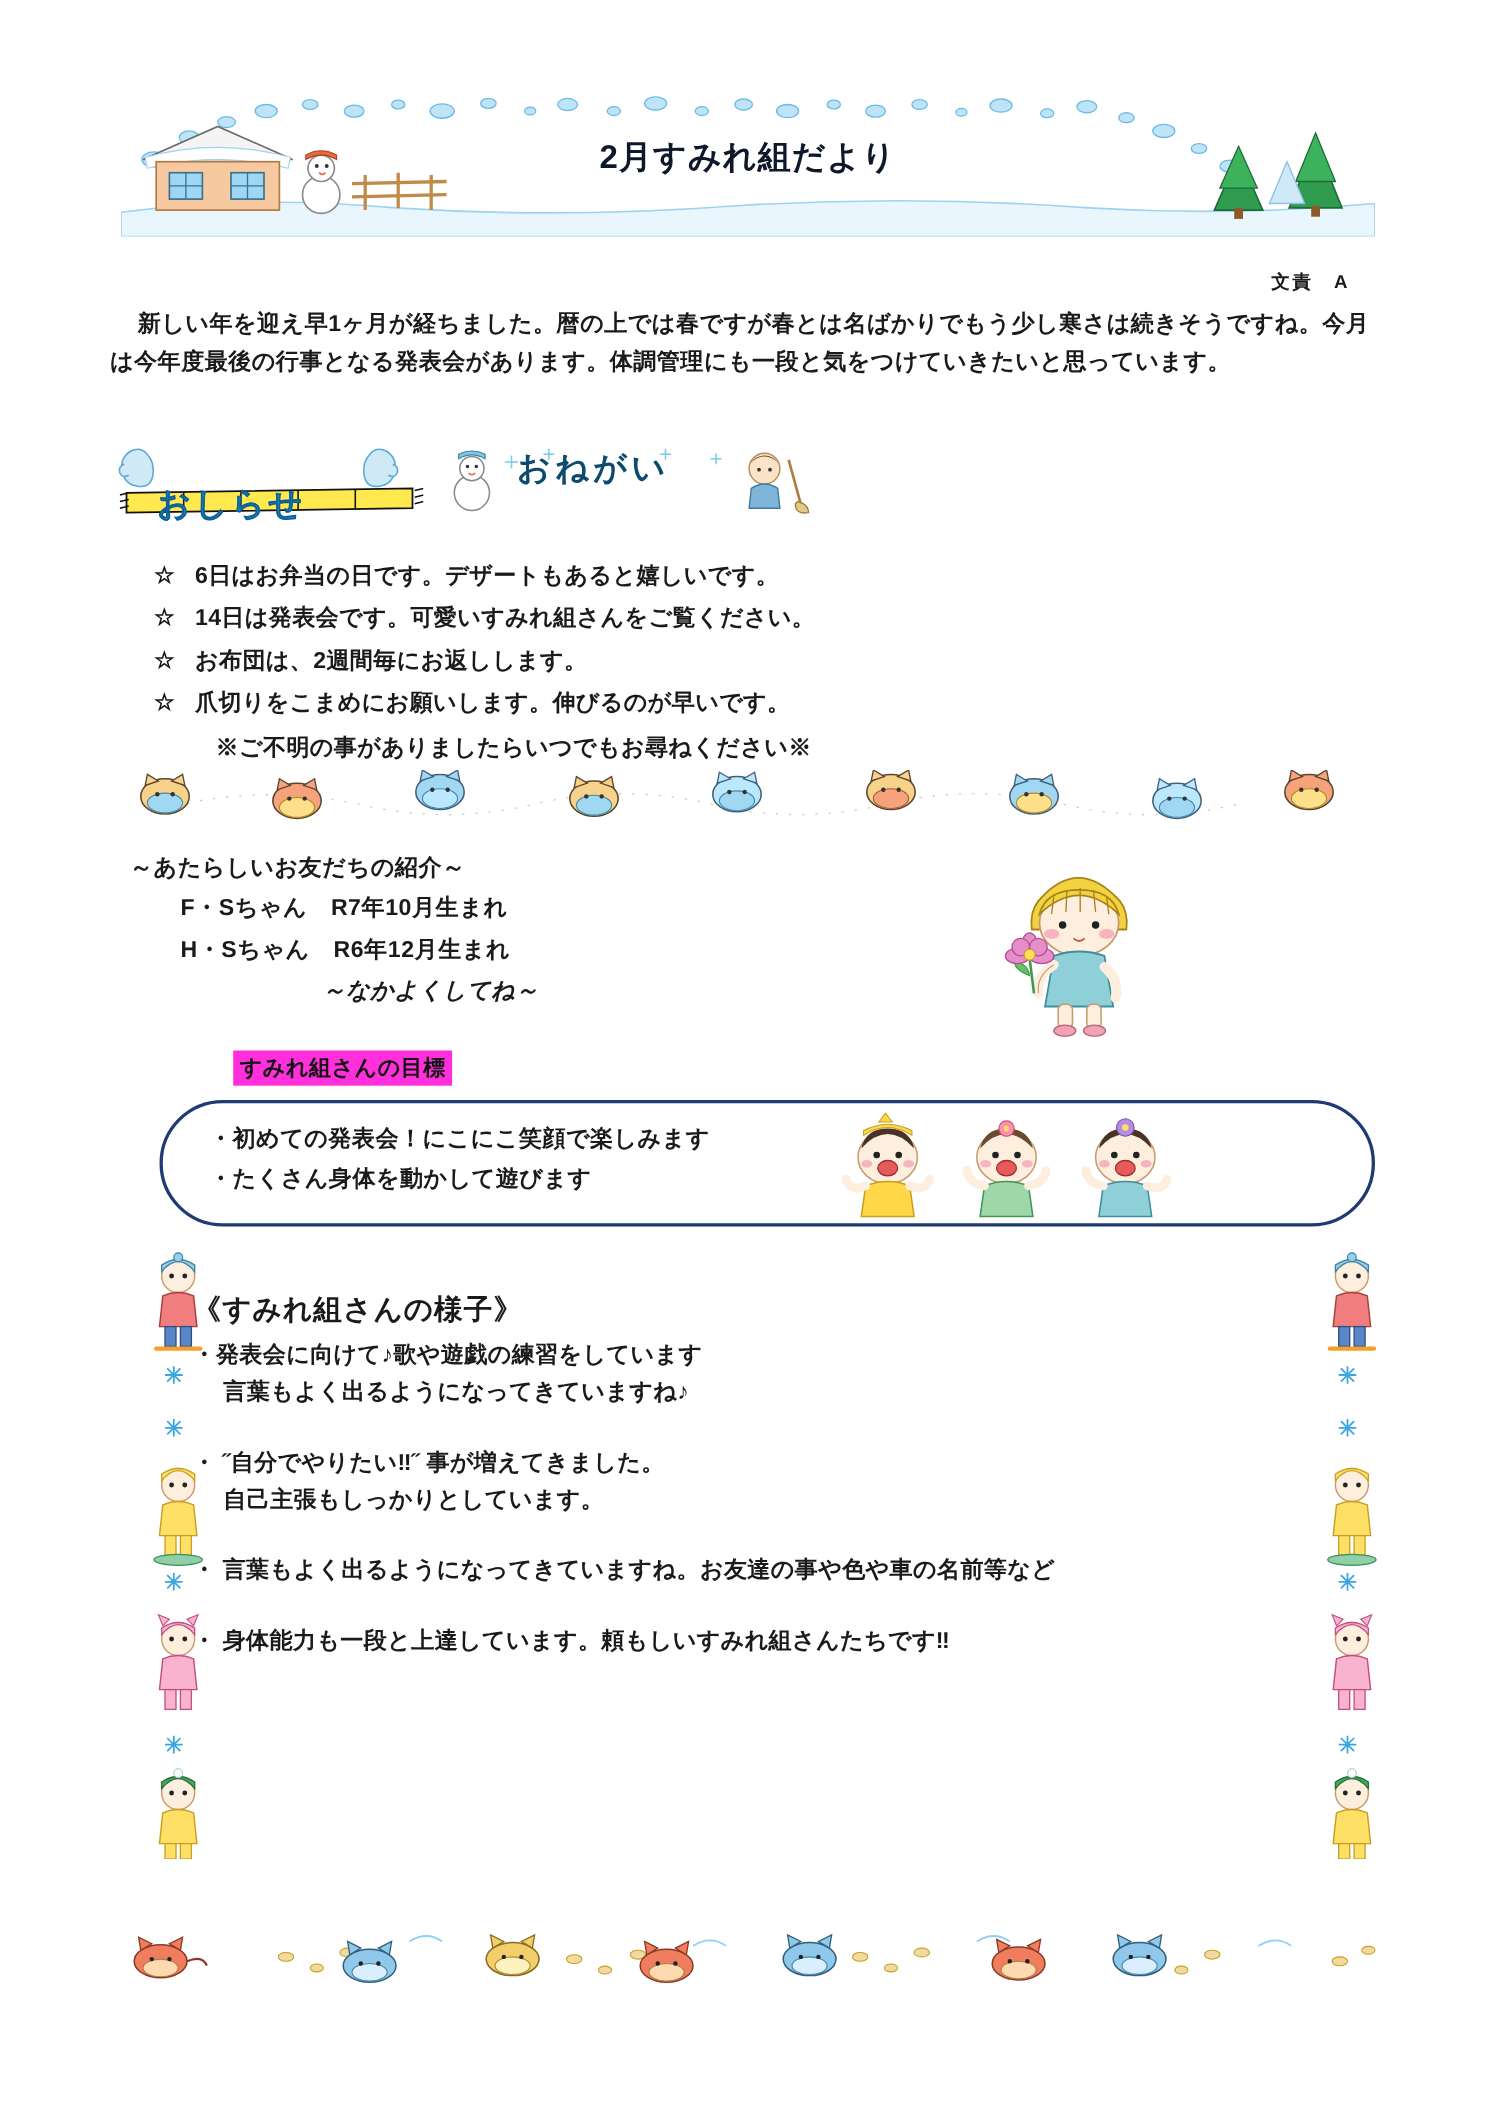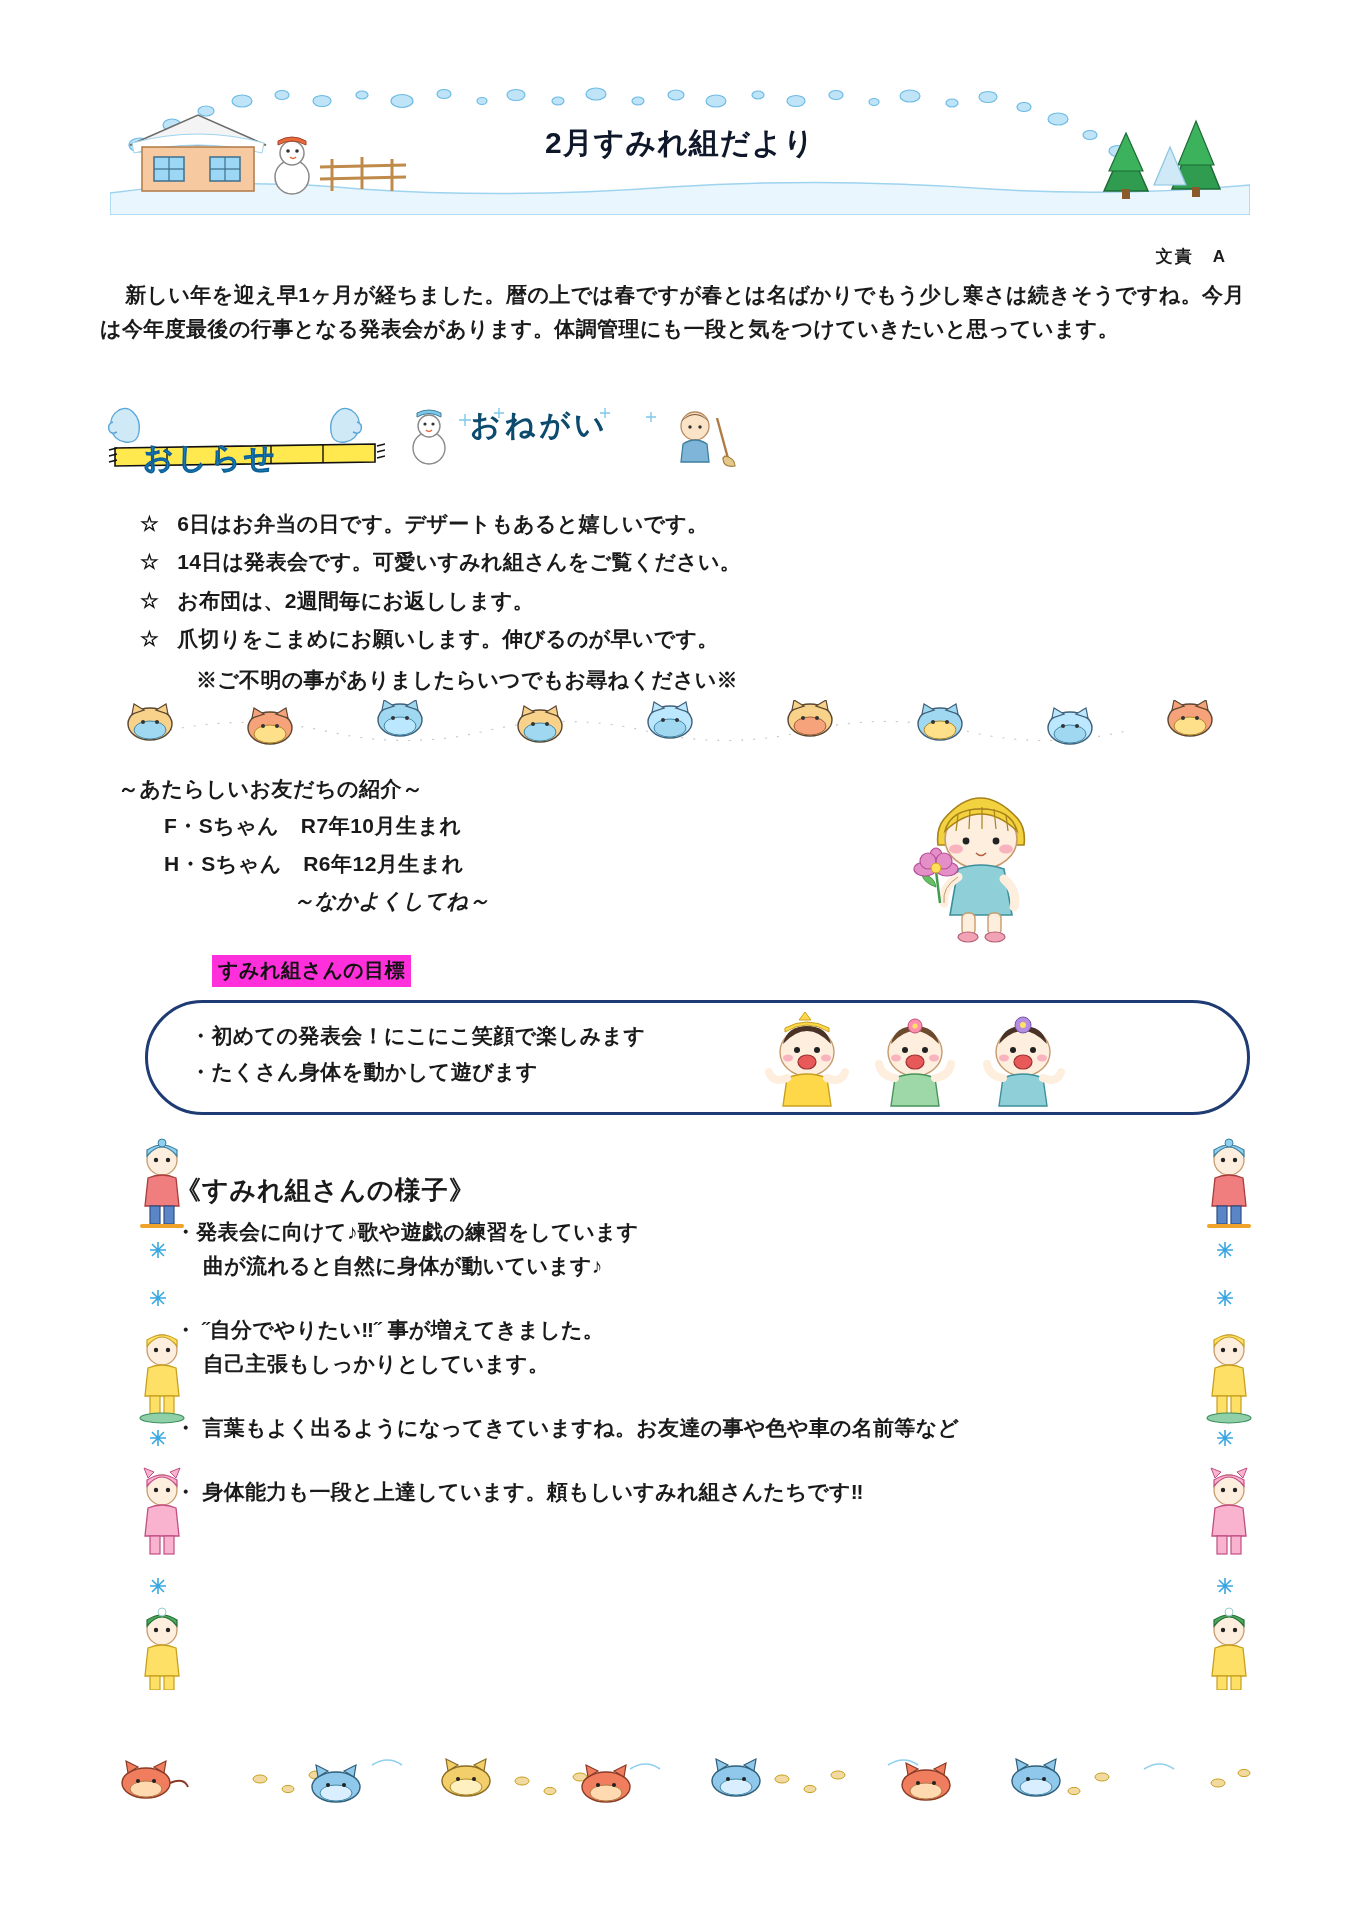--- a/index.html
+++ b/index.html
@@ -600,21 +600,21 @@
         <path d="M72 68 q14 6 18 -6" stroke="#fdeede" stroke-width="8" fill="none" stroke-linecap="round"></path>
       </g>
     </svg>
   </div>
 
   <div class="situation-title">《すみれ組さんの様子》</div>
 
   <div class="situation">
     <div class="item">
       <span class="b">・発表会に向けて♪歌や遊戯の練習をしています</span>
-      <span class="b2">曲が流れると自然に身体が動いています♪</span>
+      <span class="b2">言葉もよく出るようになってきていますね♪</span>
     </div>
     <div class="item">
       <span class="b">・ ˝自分でやりたい‼˝ 事が増えてきました。</span>
       <span class="b2">自己主張もしっかりとしています。</span>
     </div>
     <div class="item">
       <span class="b">・ 言葉もよく出るようになってきていますね。お友達の事や色や車の名前等など</span>
     </div>
     <div class="item">
       <span class="b">・ 身体能力も一段と上達しています。頼もしいすみれ組さんたちです‼</span>

